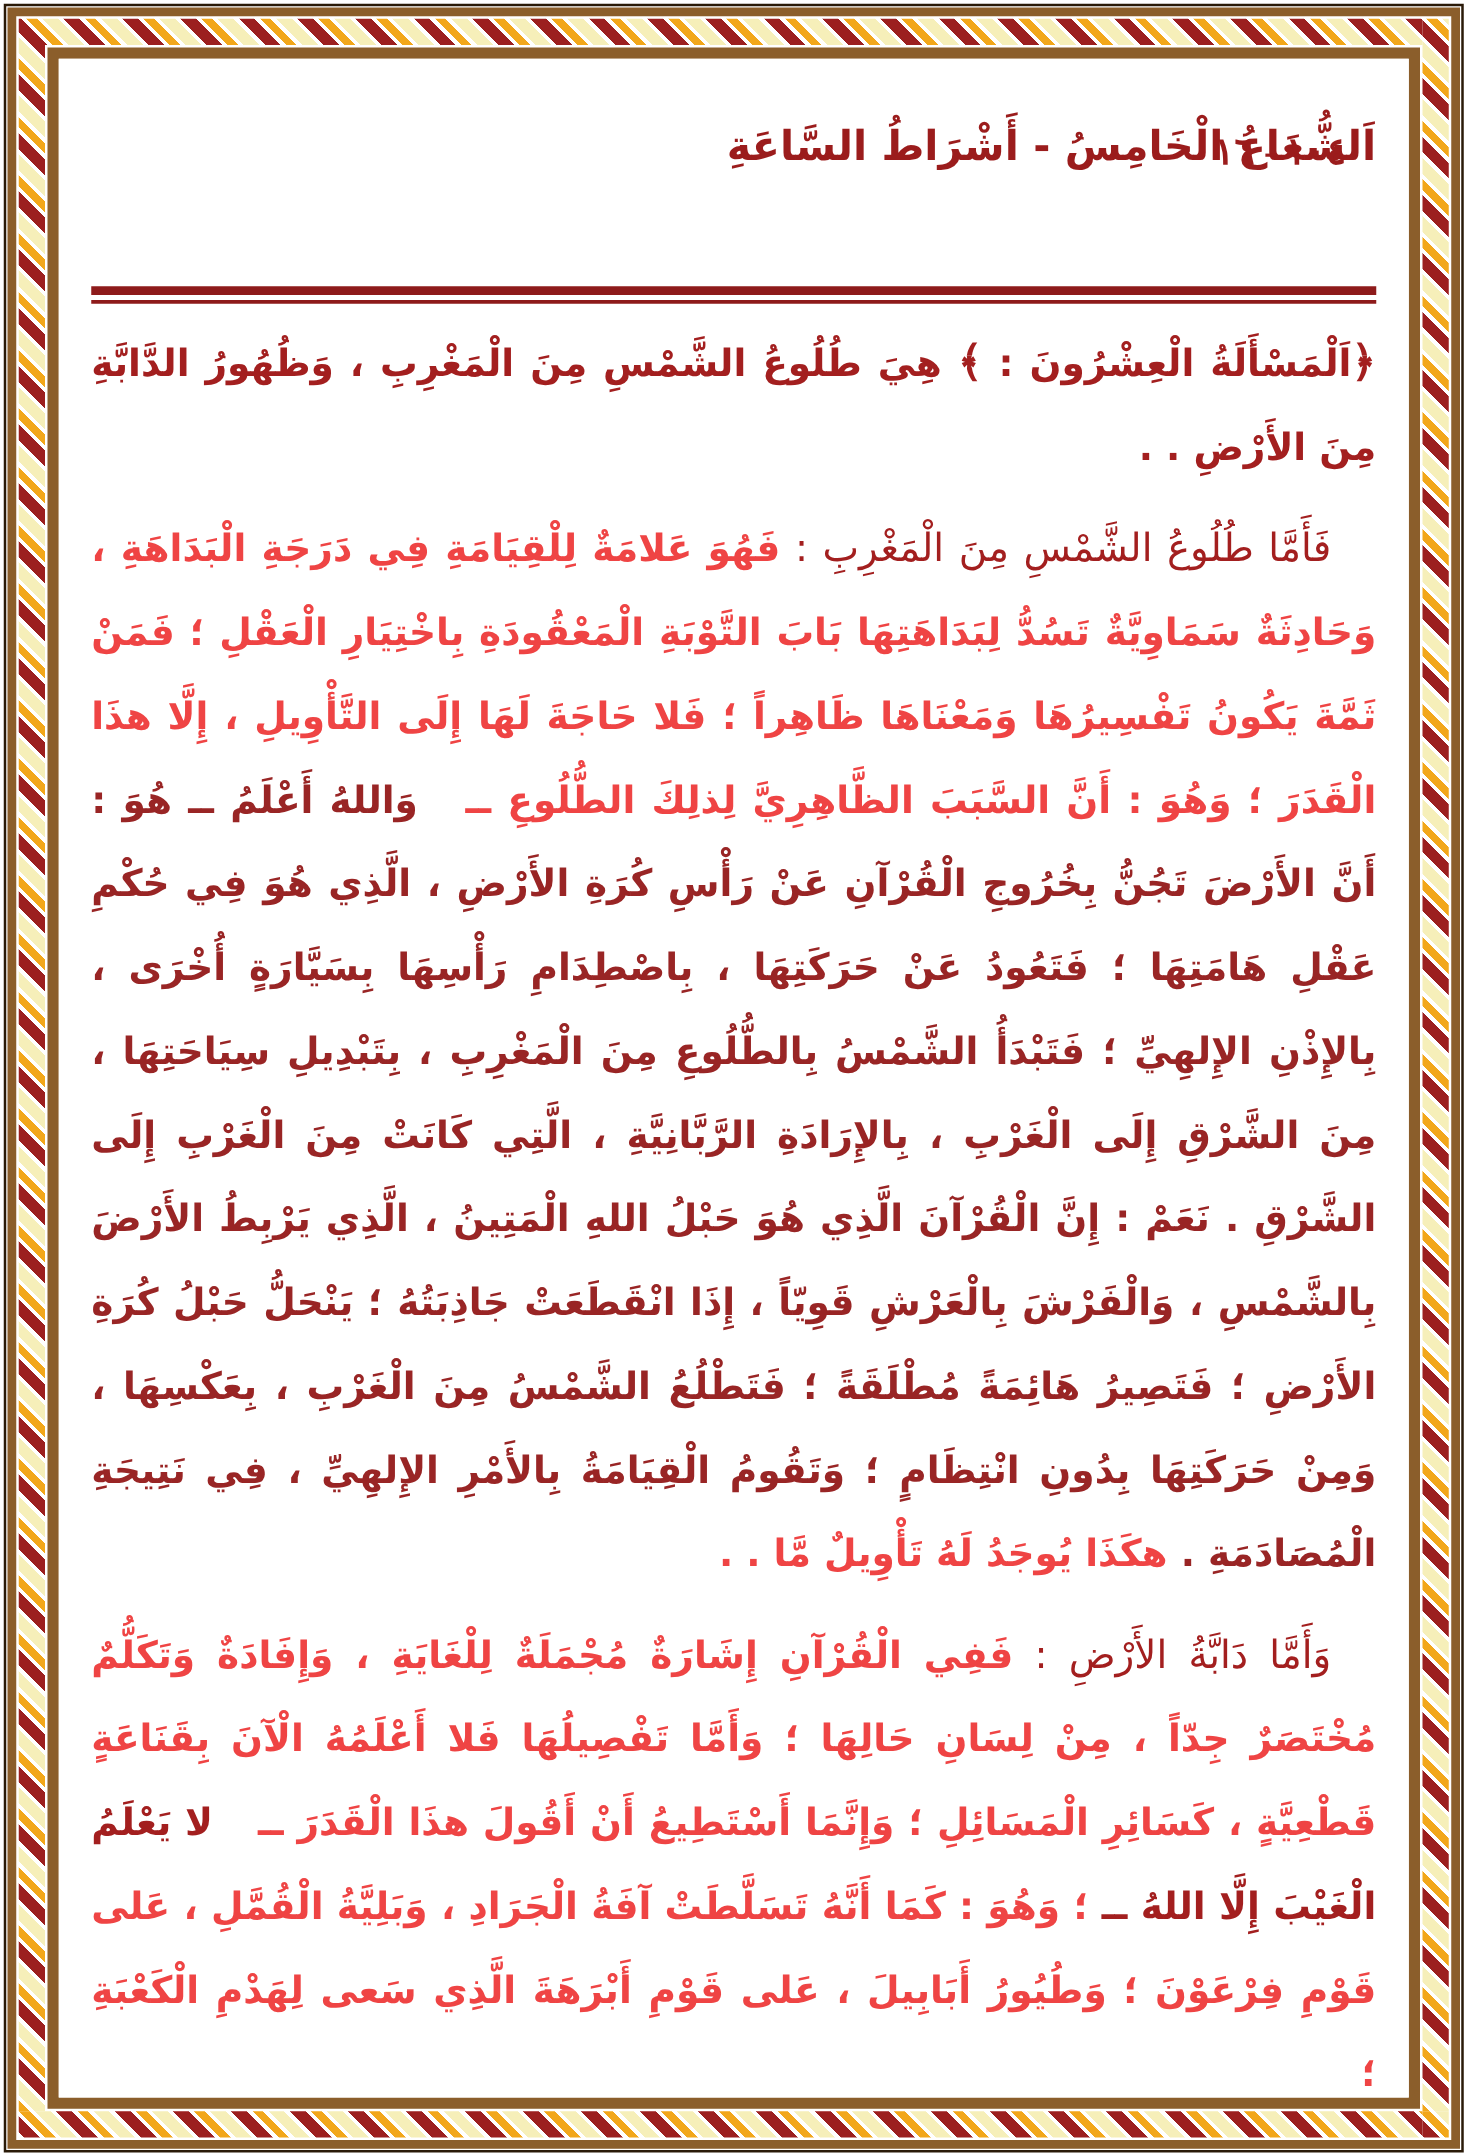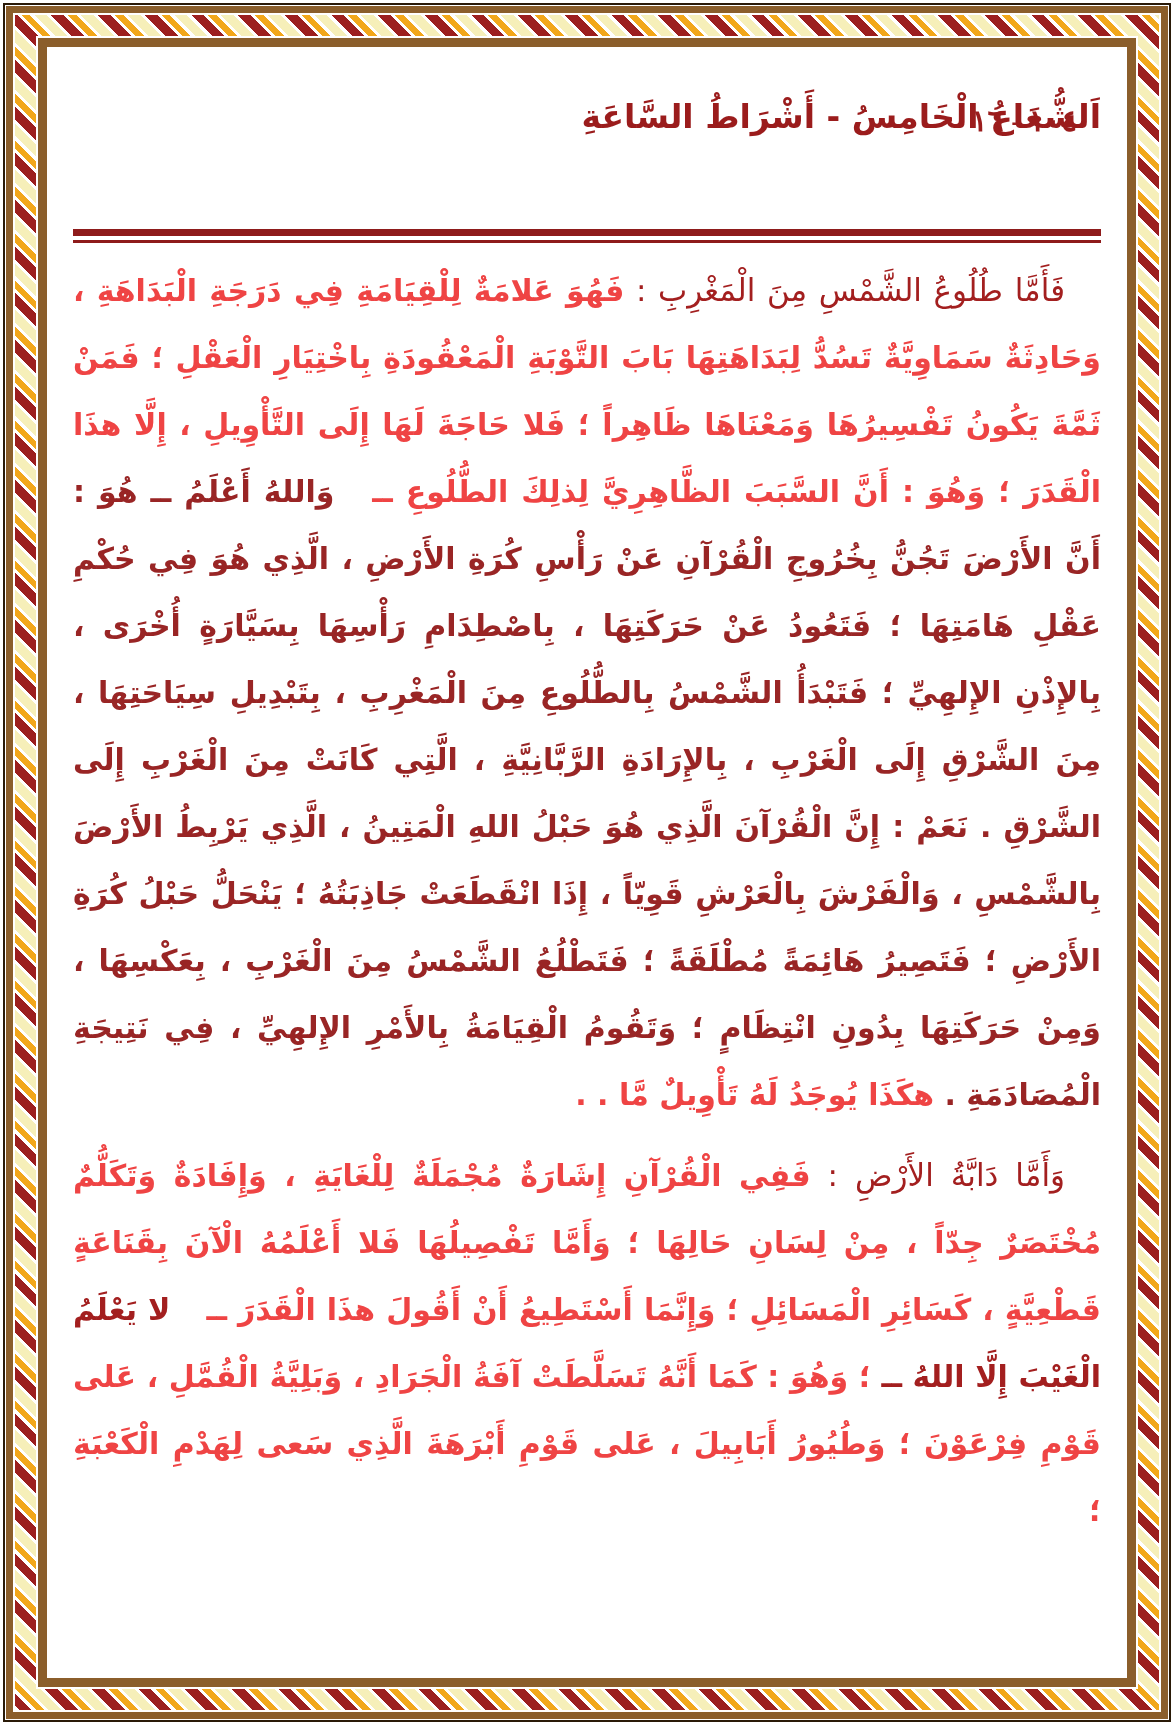--- a/index.html
+++ b/index.html
@@ -88,20 +88,21 @@
                 <span>١٠٤ - ١٦</span>
               </div>
               <div class="title">اَلشُّعَاعُ الْخَامِسُ - أَشْرَاطُ السَّاعَةِ</div>
             </div>
 
             <div class="rule"></div>
 
             <div class="body-text">
 
 
+              <p class="line sp"><span class="orn">﴿</span><span class="red-bold">اَلْمَسْأَلَةُ الْعِشْرُونَ : </span><span class="orn">﴾</span><span class="red-bold"> هِيَ طُلُوعُ الشَّمْسِ مِنَ الْمَغْرِبِ ، وَظُهُورُ الدَّابَّةِ مِنَ الأَرْضِ . .</span></p>
 
               <p class="line sp ind"><span class="lead">فَأَمَّا طُلُوعُ الشَّمْسِ مِنَ الْمَغْرِبِ : </span><span class="black">فَهُوَ عَلامَةٌ لِلْقِيَامَةِ فِي دَرَجَةِ الْبَدَاهَةِ ، وَحَادِثَةٌ سَمَاوِيَّةٌ تَسُدُّ لِبَدَاهَتِهَا بَابَ التَّوْبَةِ الْمَعْقُودَةِ بِاخْتِيَارِ الْعَقْلِ ؛ فَمَنْ ثَمَّةَ يَكُونُ تَفْسِيرُهَا وَمَعْنَاهَا ظَاهِراً ؛ فَلا حَاجَةَ لَهَا إِلَى التَّأْوِيلِ ، إِلَّا هذَا الْقَدَرَ ؛ وَهُوَ : أَنَّ السَّبَبَ الظَّاهِرِيَّ لِذلِكَ الطُّلُوعِ ــ </span><span class="red">وَاللهُ أَعْلَمُ ــ هُوَ : أَنَّ الأَرْضَ تَجُنُّ بِخُرُوجِ الْقُرْآنِ عَنْ رَأْسِ كُرَةِ الأَرْضِ ، الَّذِي هُوَ فِي حُكْمِ عَقْلِ هَامَتِهَا ؛ فَتَعُودُ عَنْ حَرَكَتِهَا ، بِاصْطِدَامِ رَأْسِهَا بِسَيَّارَةٍ أُخْرَى ، بِالإِذْنِ الإِلهِيِّ ؛ فَتَبْدَأُ الشَّمْسُ بِالطُّلُوعِ مِنَ الْمَغْرِبِ ، بِتَبْدِيلِ سِيَاحَتِهَا ، مِنَ الشَّرْقِ إِلَى الْغَرْبِ ، بِالإِرَادَةِ الرَّبَّانِيَّةِ ، الَّتِي كَانَتْ مِنَ الْغَرْبِ إِلَى الشَّرْقِ . نَعَمْ : إِنَّ الْقُرْآنَ الَّذِي هُوَ حَبْلُ اللهِ الْمَتِينُ ، الَّذِي يَرْبِطُ الأَرْضَ بِالشَّمْسِ ، وَالْفَرْشَ بِالْعَرْشِ قَوِيّاً ، إِذَا انْقَطَعَتْ جَاذِبَتُهُ ؛ يَنْحَلُّ حَبْلُ كُرَةِ الأَرْضِ ؛ فَتَصِيرُ هَائِمَةً مُطْلَقَةً ؛ فَتَطْلُعُ الشَّمْسُ مِنَ الْغَرْبِ ، بِعَكْسِهَا ، وَمِنْ حَرَكَتِهَا بِدُونِ انْتِظَامٍ ؛ وَتَقُومُ الْقِيَامَةُ بِالأَمْرِ الإِلهِيِّ ، فِي نَتِيجَةِ الْمُصَادَمَةِ . </span><span class="black">هكَذَا يُوجَدُ لَهُ تَأْوِيلٌ مَّا . .</span></p>
 
               <p class="line sp ind"><span class="lead">وَأَمَّا دَابَّةُ الأَرْضِ : </span><span class="black">فَفِي الْقُرْآنِ إِشَارَةٌ مُجْمَلَةٌ لِلْغَايَةِ ، وَإِفَادَةٌ وَتَكَلُّمٌ مُخْتَصَرٌ جِدّاً ، مِنْ لِسَانِ حَالِهَا ؛ وَأَمَّا تَفْصِيلُهَا فَلا أَعْلَمُهُ الْآنَ بِقَنَاعَةٍ قَطْعِيَّةٍ ، كَسَائِرِ الْمَسَائِلِ ؛ وَإِنَّمَا أَسْتَطِيعُ أَنْ أَقُولَ هذَا الْقَدَرَ ــ </span><span class="red-bold">لا يَعْلَمُ الْغَيْبَ إِلَّا اللهُ ــ </span><span class="black">؛ وَهُوَ : كَمَا أَنَّهُ تَسَلَّطَتْ آفَةُ الْجَرَادِ ، وَبَلِيَّةُ الْقُمَّلِ ، عَلى قَوْمِ فِرْعَوْنَ ؛ وَطُيُورُ أَبَابِيلَ ، عَلى قَوْمِ أَبْرَهَةَ الَّذِي سَعى لِهَدْمِ الْكَعْبَةِ ؛ </span></p>
 
             </div>
 
           </div>
         </div>
       </div>

